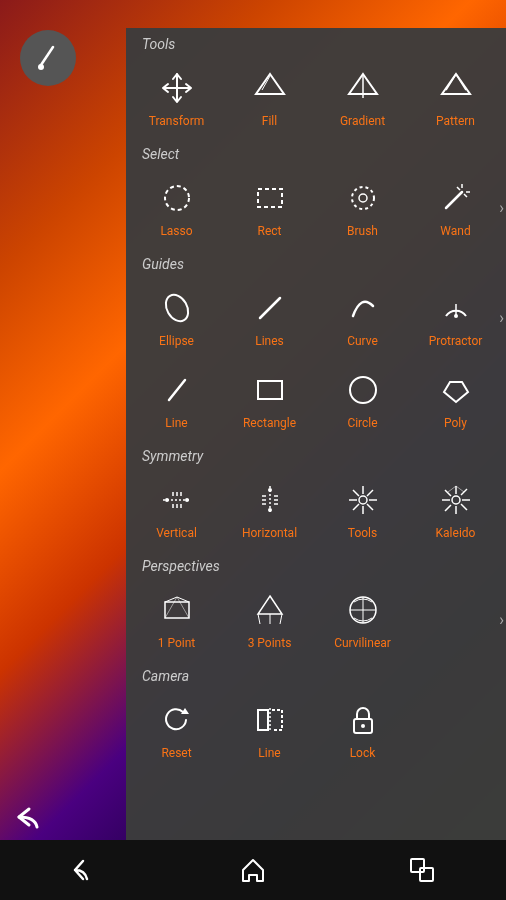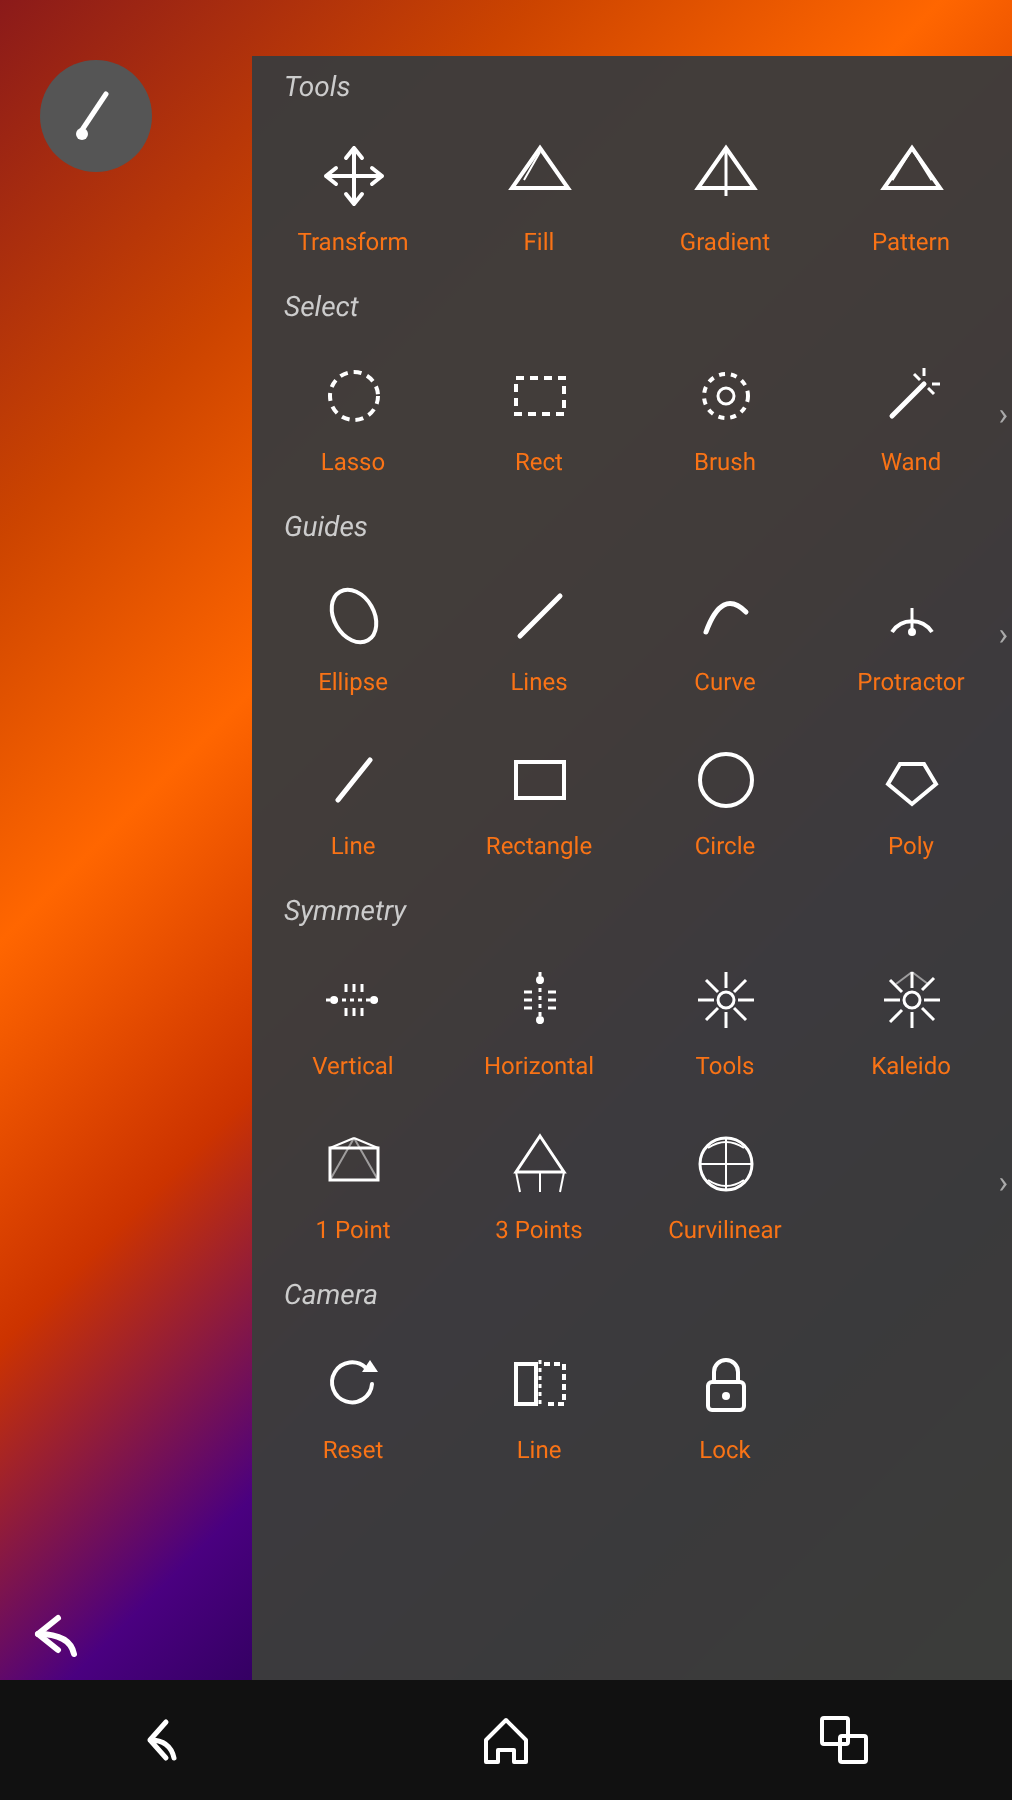--- a/index.html
+++ b/index.html
@@ -389,20 +389,21 @@
           <line x1="29" y1="7" x2="23" y2="13" stroke="white" stroke-width="1.5"></line>
           <line x1="13" y1="23" x2="7" y2="29" stroke="white" stroke-width="1.5"></line>
           <line x1="18" y1="4" x2="26" y2="10" stroke="white" stroke-width="1" opacity="0.5"></line>
           <line x1="18" y1="4" x2="10" y2="10" stroke="white" stroke-width="1" opacity="0.5"></line>
         </svg>
       </div>
       <span class="tool-label">Kaleido</span>
     </div>
   </div>
 
+  <div class="section-header">Perspectives</div>
   <div class="tools-grid" style="position:relative;">
 
     <div class="tool-item">
       <div class="tool-icon">
         <svg width="36" height="36" viewBox="0 0 36 36">
           <rect x="6" y="10" width="24" height="16" fill="none" stroke="white" stroke-width="1.5"></rect>
           <line x1="6" y1="10" x2="18" y2="5" stroke="white" stroke-width="1"></line>
           <line x1="30" y1="10" x2="18" y2="5" stroke="white" stroke-width="1"></line>
           <line x1="6" y1="26" x2="18" y2="5" stroke="white" stroke-width="1" opacity="0.5"></line>
           <line x1="30" y1="26" x2="18" y2="5" stroke="white" stroke-width="1" opacity="0.5"></line>

